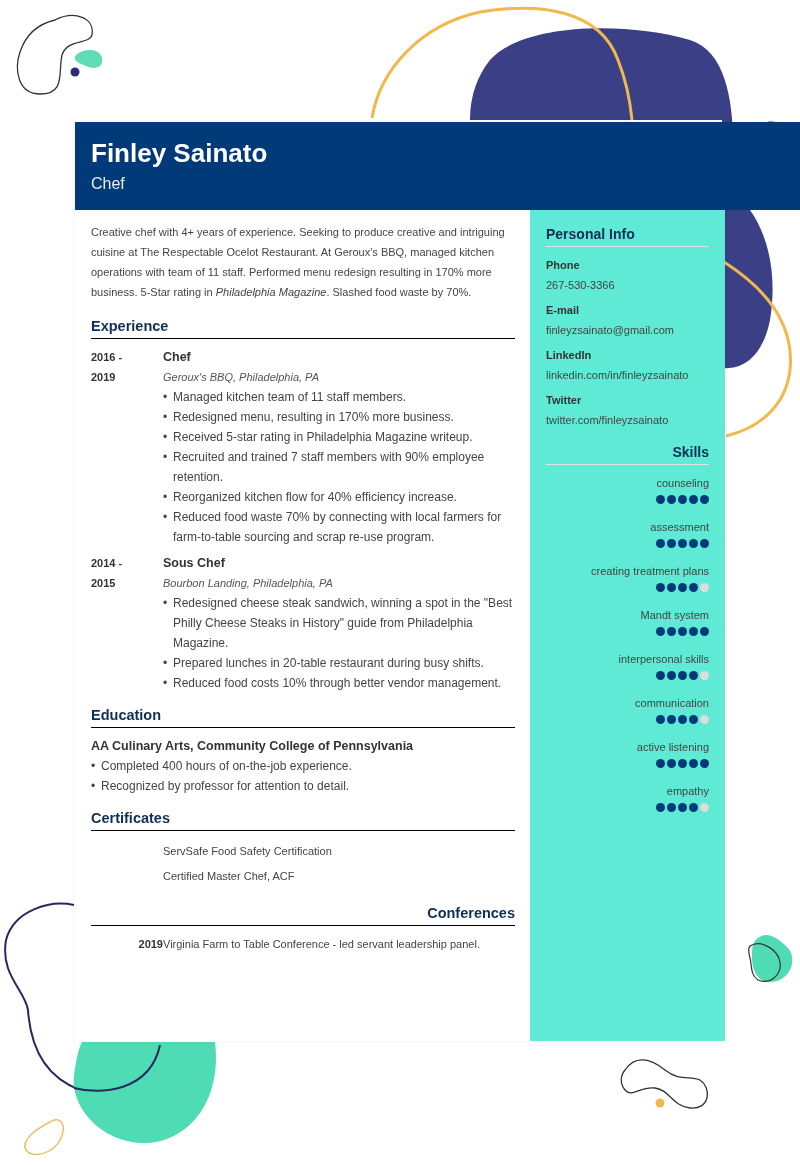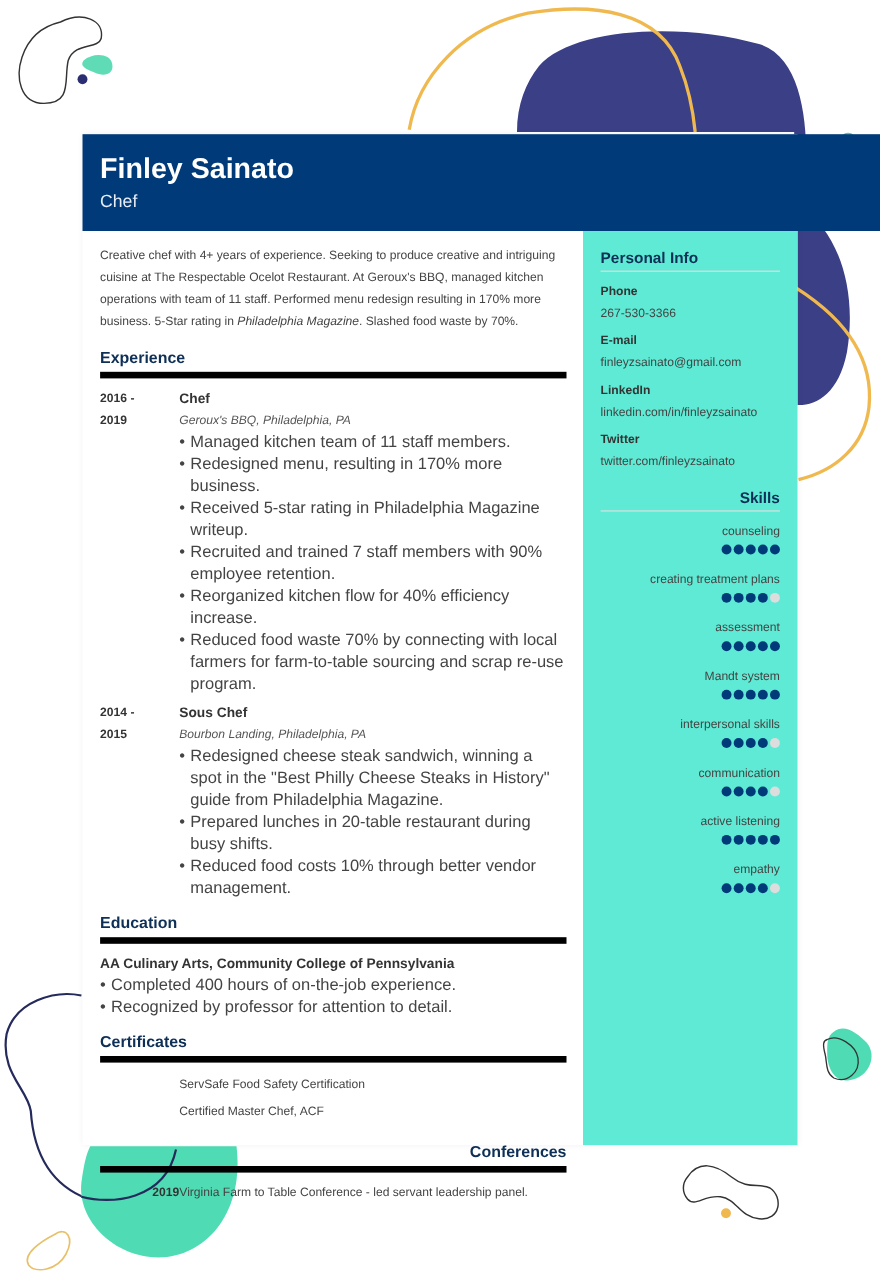--- a/index.html
+++ b/index.html
@@ -18,30 +18,30 @@
   .header .role { font-size: 16px; line-height: 20px; margin-top: 6px; color: #e8eef7; }
   .main { position: absolute; left: 16px; top: 100px; width: 424px; }
   .sidebar {
     position: absolute; left: 455px; top: 88px; width: 195px; height: 831px;
     background: #5eead4; padding: 16px 16px;
   }
   .summary { font-size: 11px; line-height: 20px; color: #444; }
   .summary em { font-style: italic; }
   .sec-title {
     font-size: 14.5px; font-weight: bold; color: #0e2f56; padding-bottom: 4px;
-    border-bottom: 6px solid #000000; margin-bottom: 8px;
+    border-bottom: 1px solid #000000; margin-bottom: 8px;
   }
   .sec { margin-top: 16px; }
   .entry { display: flex; margin-bottom: 6px; }
   .entry .date { width: 72px; font-size: 11px; font-weight: bold; color: #333; line-height: 20px; flex: none; }
   .entry .body { flex: 1; }
   .entry .title { font-size: 12.5px; font-weight: bold; color: #333; line-height: 20px; }
   .entry .org { font-size: 11px; font-style: italic; color: #555; line-height: 20px; }
   .bullets { list-style: none; }
-  .bullets li { font-size: 15px; color: #444; line-height: 20px; padding-left: 10px; position: relative; }
+  .bullets li { font-size: 12px; color: #444; line-height: 20px; padding-left: 10px; position: relative; }
   .bullets li::before { content: "•"; position: absolute; left: 0; top: 0; }
   .plain { font-size: 11px; color: #444; line-height: 25px; padding-left: 72px; }
   .conf { display: flex; font-size: 11px; line-height: 20px; }
   .conf .date { width: 72px; font-weight: bold; color: #333; }
   .conf .text { color: #444; }
   .side-sec-title {
     font-size: 14px; font-weight: bold; color: #0e2f56; padding-bottom: 4px;
     border-bottom: 1px solid #e2e2e2; margin-bottom: 8px;
   }
   .info-label { font-size: 11px; font-weight: bold; color: #333; line-height: 20px; }
@@ -184,37 +184,37 @@
             <div class="label">counseling</div>
             <div class="dots">
               <span class="dot"></span>
               <span class="dot"></span>
               <span class="dot"></span>
               <span class="dot"></span>
               <span class="dot"></span>
             </div>
           </div>
           <div class="skill">
+            <div class="label">assessment</div>
+            <div class="dots">
+              <span class="dot"></span>
+              <span class="dot"></span>
+              <span class="dot"></span>
+              <span class="dot"></span>
+              <span class="dot"></span>
+            </div>
+          </div>
+          <div class="skill">
             <div class="label">creating treatment plans</div>
             <div class="dots">
               <span class="dot"></span>
               <span class="dot"></span>
               <span class="dot"></span>
               <span class="dot"></span>
               <span class="dot off"></span>
-            </div>
-          </div>
-          <div class="skill">
-            <div class="label">assessment</div>
-            <div class="dots">
-              <span class="dot"></span>
-              <span class="dot"></span>
-              <span class="dot"></span>
-              <span class="dot"></span>
-              <span class="dot"></span>
             </div>
           </div>
           <div class="skill">
             <div class="label">Mandt system</div>
             <div class="dots">
               <span class="dot"></span>
               <span class="dot"></span>
               <span class="dot"></span>
               <span class="dot"></span>
               <span class="dot"></span>

